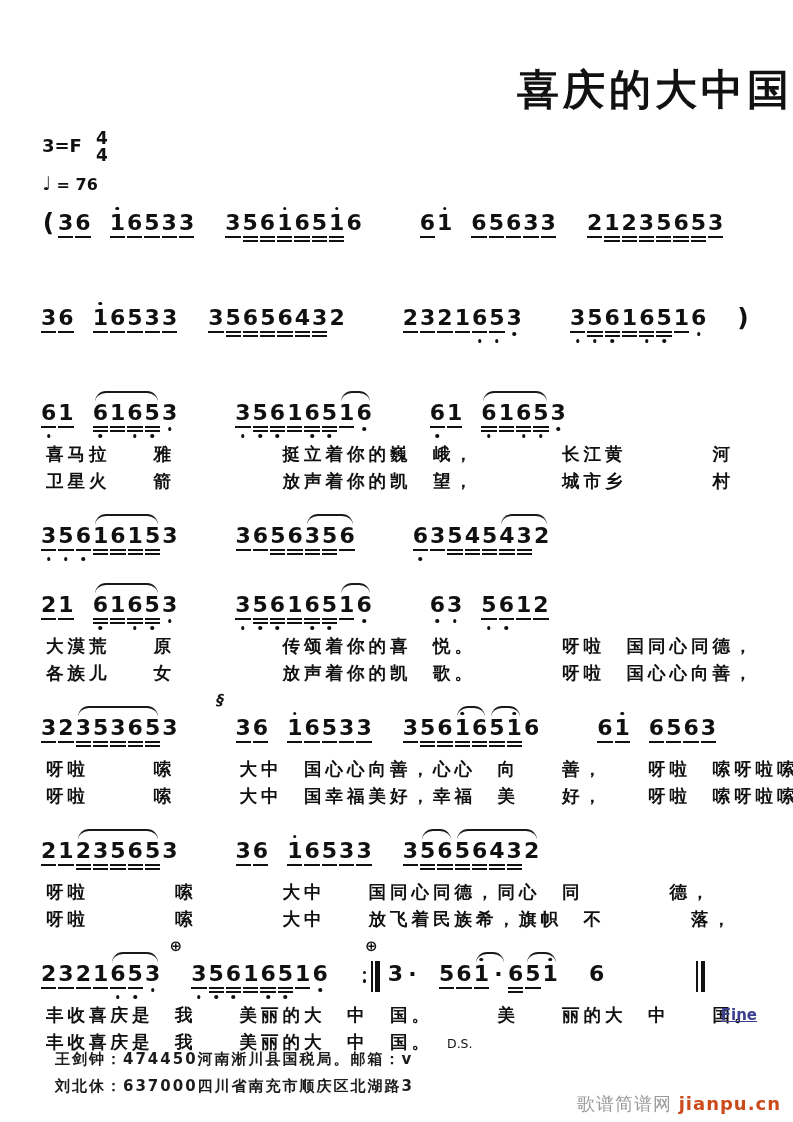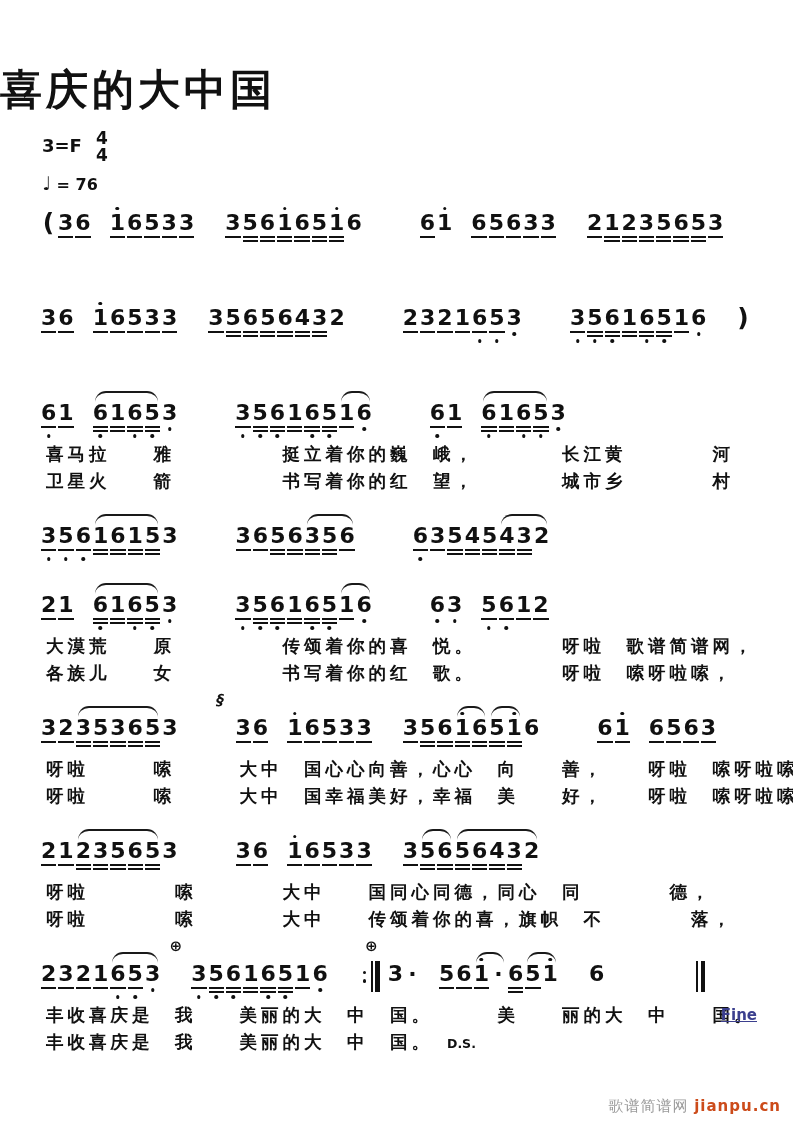--- a/index.html
+++ b/index.html
@@ -1,19 +1,19 @@
 <!DOCTYPE html>
 <html><head>
 <meta charset="utf-8">
 <style>
   html,body{margin:0;padding:0;background:#e8e8e8;}
   .page{position:relative;width:793px;height:1122px;margin:0 auto;background:#ffffff;
         font-family:"DejaVu Sans","Liberation Sans",sans-serif;color:#111;overflow:hidden;}
   
-  .title{position:absolute;top:62px;left:0;width:100%;text-align:left;
+  .title{position:absolute;top:62px;left:0;width:100%;text-align:right;
          font-size:42px;font-weight:900;letter-spacing:4px;}
   .credits{position:absolute;top:124px;right:30px;text-align:left;
            font-size:19px;font-weight:700;line-height:29px;}
   .keysig{position:absolute;top:130px;left:42px;font-size:18px;font-weight:800;}
   .keysig .frac{display:inline-block;vertical-align:middle;margin-left:14px;
                 text-align:center;font-size:17px;font-weight:800;line-height:17px;}
   .tempo{position:absolute;top:172px;left:42px;font-size:16px;font-weight:700;}
   .tempo .qn{font-size:19px;}
   
   .score{position:absolute;top:196px;left:0;width:100%;}
@@ -44,25 +44,25 @@
   .sp-in{width:15px;height:1px;}
   .tok.bar-tok{margin:0 7px;}
   .tok.dash-tok{margin:0 6px;}
   .barset{display:flex;align-items:center;height:31px;margin-top:-1px;gap:2.5px;}
   .rdots{display:flex;flex-direction:column;justify-content:center;gap:5px;margin-right:2px;}
   .rdots i{width:3.5px;height:3.5px;background:#111;border-radius:50%;display:block;}
   .lyric-row{padding-left:46px;font-size:17.5px;font-weight:700;line-height:27px;
              letter-spacing:4px;white-space:nowrap;
              font-family:"DejaVu Sans","Liberation Sans",sans-serif;}
   .fine-label{position:absolute;right:36px;color:#3b3f8e;font-size:15px;font-weight:700;letter-spacing:0;text-decoration:underline;}
-  .ds-label{font-size:12.5px;font-weight:700;letter-spacing:0;margin-left:14px;}
+  .ds-label{font-size:12.5px;font-weight:400;letter-spacing:0;margin-left:14px;}
   
   .footer{position:absolute;left:55px;bottom:22px;font-size:15px;font-weight:700;
           line-height:27px;letter-spacing:2px;color:#1c1c1c;}
-  .watermark{position:absolute;right:12px;bottom:6px;font-size:15px;letter-spacing:1px;}
+  .watermark{position:absolute;right:12px;bottom:6px;font-size:18px;letter-spacing:1px;}
   .watermark .site{color:#9a9a9a;}
   .watermark .dom{color:#cc4b1a;font-weight:700;}
 </style>
 </head>
 <body>
 
 <div class="page">
 
   <div class="title">喜庆的大中国</div>
 
@@ -750,21 +750,21 @@
           <span class="tok dash-tok">
             <span class="above"></span>
             <span class="glyph"><span class="dash"></span></span>
           </span>
           <span class="tok bar-tok">
             <span class="above"></span>
             <span class="glyph"><span class="vbar"></span></span>
           </span>
         </div>
         <div class="lyric-row">喜马拉　　雅　　　　　挺立着你的巍　峨，　　　　长江黄　　　　河</div>
-        <div class="lyric-row">卫星火　　箭　　　　　书写着你的红　望，　　　　城市乡　　　　村</div>
+        <div class="lyric-row">卫星火　　箭　　　　　放声着你的凯　望，　　　　城市乡　　　　村</div>
       </div>
       <div class="system">
         <div class="note-row">
           <span class="tok">
             <span class="above"></span>
             <span class="glyph">3</span>
             <span class="under u1"></span>
             <span class="blow">
               <span class="ld"></span>
             </span>
@@ -1137,22 +1137,22 @@
             <span class="above"></span>
             <span class="glyph">2</span>
             <span class="under u1"></span>
             <span class="blow"></span>
           </span>
           <span class="tok bar-tok">
             <span class="above"></span>
             <span class="glyph"><span class="vbar"></span></span>
           </span>
         </div>
-        <div class="lyric-row">大漠荒　　原　　　　　传颂着你的喜　悦。　　　　呀啦　歌谱简谱网，</div>
-        <div class="lyric-row">各族儿　　女　　　　　书写着你的红　歌。　　　　呀啦　嗦呀啦嗦，</div>
+        <div class="lyric-row">大漠荒　　原　　　　　传颂着你的喜　悦。　　　　呀啦　国同心同德，</div>
+        <div class="lyric-row">各族儿　　女　　　　　放声着你的凯　歌。　　　　呀啦　国心心向善，</div>
       </div>
       <div class="system">
         <div class="note-row">
           <span class="tok">
             <span class="above"></span>
             <span class="glyph">3</span>
             <span class="under u1"></span>
             <span class="blow"></span>
           </span>
           <span class="tok">
@@ -1566,21 +1566,21 @@
           <span class="tok dash-tok">
             <span class="above"></span>
             <span class="glyph"><span class="dash"></span></span>
           </span>
           <span class="tok bar-tok">
             <span class="above"></span>
             <span class="glyph"><span class="vbar"></span></span>
           </span>
         </div>
         <div class="lyric-row">呀啦　　　　嗦　　　　大中　　国同心同德，同心　同　　　　德，</div>
-        <div class="lyric-row">呀啦　　　　嗦　　　　大中　　传颂着你的喜，旗帜　不　　　　落，</div>
+        <div class="lyric-row">呀啦　　　　嗦　　　　大中　　放飞着民族希，旗帜　不　　　　落，</div>
       </div>
       <div class="system">
         <div class="note-row">
           <span class="tok">
             <span class="above"></span>
             <span class="glyph">2</span>
             <span class="under u1"></span>
             <span class="blow"></span>
           </span>
           <span class="tok">
@@ -1805,19 +1805,23 @@
                 <span class="vbar thick"></span>
               </span>
             </span>
           </span>
         </div>
         <div class="lyric-row">丰收喜庆是　我　　美丽的大　中　国。　　　美　　丽的大　中　　国。<span class="fine-label">Fine</span></div>
         <div class="lyric-row">丰收喜庆是　我　　美丽的大　中　国。<span class="ds-label">D.S.</span></div>
       </div>
     </div>
 
+  <div class="footer">
+    <div>王剑钟：474450河南淅川县国税局。邮箱：v</div>
+    <div>刘北休：637000四川省南充市顺庆区北湖路3</div>
+  </div>
 
   <div class="watermark">
     <span class="site">歌谱简谱网</span>
     <span class="dom">jianpu.cn</span>
   </div>
 
 </div>
 
 </body></html>

